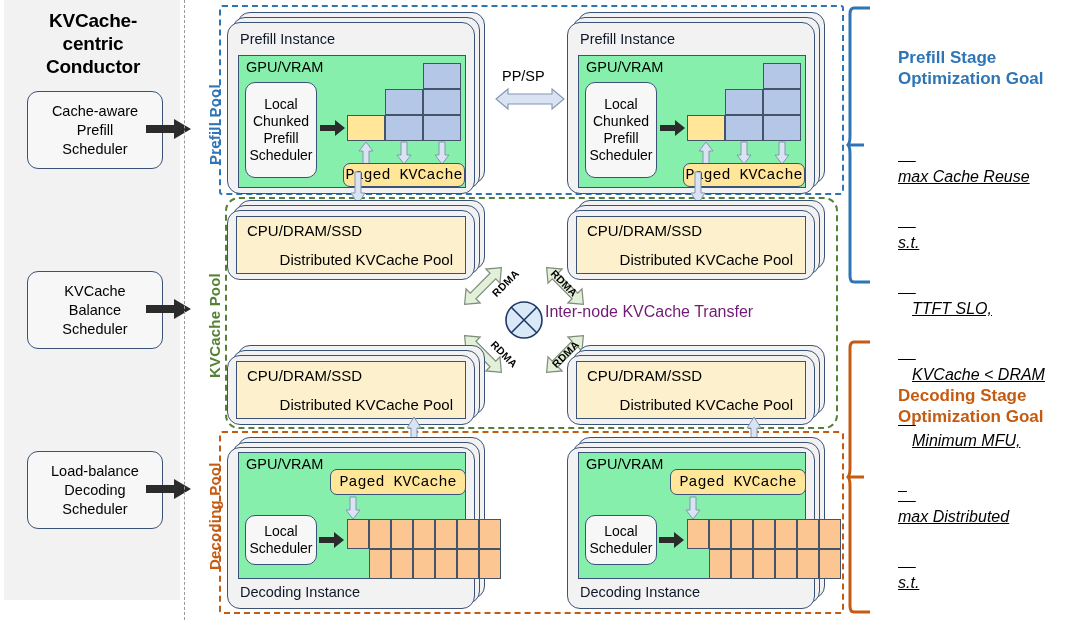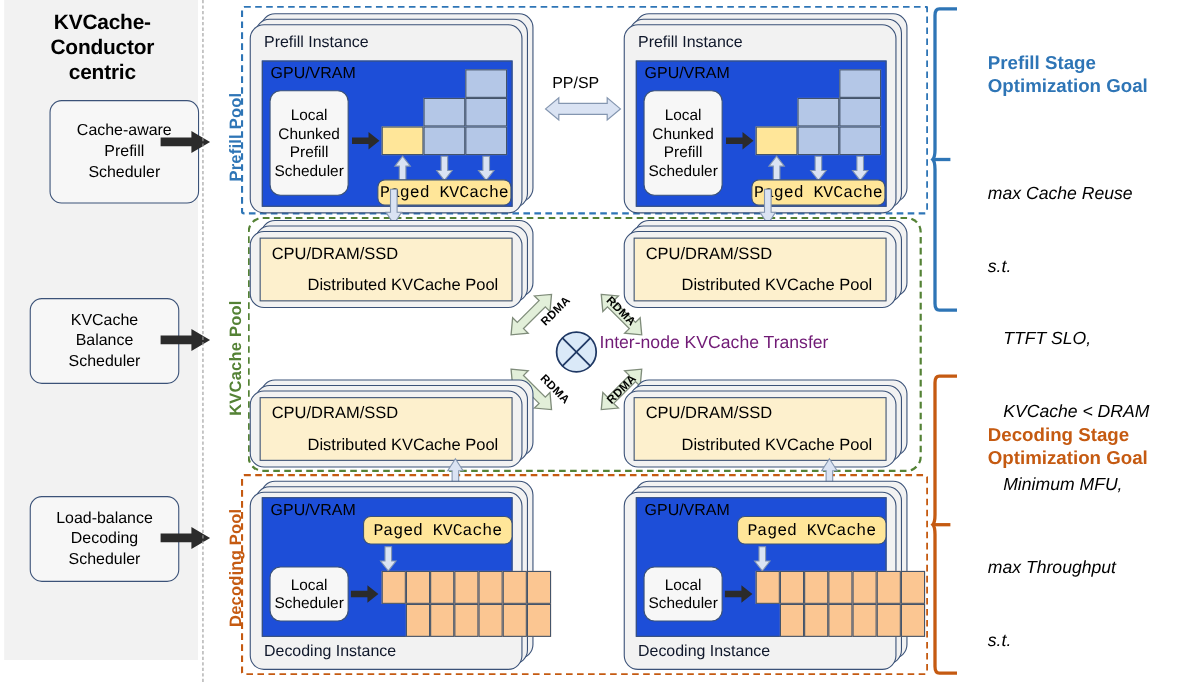--- a/index.html
+++ b/index.html
@@ -22,21 +22,21 @@
     position:absolute; left:0; top:8px; width:176px;
     text-align:center; font-size:19px; font-weight:bold; color:#000;
     line-height:23px; letter-spacing:-0.2px;
   }
   .sched-box {
     position:absolute; left:22px; width:136px;
     background:#f7f7f7; border:1.3px solid #3b5278; border-radius:11px;
     display:flex; align-items:center; justify-content:center;
     text-align:center; font-size:14.5px; color:#000; line-height:19px;
   }
-  #sched-0 { top:90px;  height:94px;margin-left:18px; }
+  #sched-0 { top:90px;  height:78px; }
   #sched-1 { top:270px; height:78px; }
   #sched-2 { top:450px; height:78px; }
 
   .blk-arrow { position:absolute; width:46px; height:24px; }
   #arrow-0 { left:146px; top:117px; }
   #arrow-1 { left:146px; top:297px; }
   #arrow-2 { left:146px; top:477px; }
 
   .vdivider {
     position:absolute; left:184px; top:0; width:0; height:620px;
@@ -75,21 +75,21 @@
     border:1.2px solid #3b5278; border-radius:13px;
   }
   .sheet.back2 { left:10px; top:0px;  right:0;   bottom:10px; }
   .sheet.back1 { left:5px;  top:5px;  right:5px; bottom:5px; }
   .sheet.front { left:0px;  top:10px; right:10px; bottom:0px; }
 
   .inst-label {
     position:absolute; font-size:14.5px; color:#0f172a; white-space:nowrap;
   }
   .inner-box {
-    position:absolute; background:#1d4ed8;
+    position:absolute; background:#86efac;
     border:1.2px solid #3b5278;
   }
   .inner-label {
     position:absolute; font-size:14.5px; color:#000; white-space:nowrap;
   }
 
   .round-box {
     position:absolute; background:#f7f7f7;
     border:1.2px solid #3b5278; border-radius:10px;
     display:flex; align-items:center; justify-content:center;
@@ -121,21 +121,21 @@
   .cell.orange { background:#fbc692; }
 
   
   .bracket { position:absolute; }
   .goal-title {
     position:absolute; font-size:17px; font-weight:bold; line-height:21px;
     white-space:nowrap;
   }
   .goal-body {
     position:absolute; font-size:16px; font-style:italic; color:#000;
-    line-height:22px; white-space:pre; 
+    line-height:22px; white-space:pre;text-decoration:underline; 
   }
   #goal-prefill-title  { left:898px; top:47px;  color:#2e75b6; }
   #goal-prefill-body   { left:898px; top:122px; }
   #goal-decoding-title { left:898px; top:385px; color:#c55a11; }
   #goal-decoding-body  { left:898px; top:462px; }
 
   .xfer-label {
     position:absolute; left:545px; top:303px;
     font-size:16px; color:#701a75; white-space:nowrap;
   }
@@ -151,22 +151,22 @@
   svg { overflow:visible; }
 </style>
 </head>
 <body>
 
 <div id="stage">
 
   <div class="conductor">
     <div class="conductor-title">
       <div>KVCache-</div>
+      <div>centric</div>
       <div>Conductor</div>
-      <div>centric</div>
     </div>
 
     <div class="sched-box" id="sched-0">
       <span class="ml">Cache-aware<br>Prefill<br>Scheduler</span>
     </div>
     <div class="sched-box" id="sched-1">
       <span class="ml">KVCache<br>Balance<br>Scheduler</span>
     </div>
     <div class="sched-box" id="sched-2">
       <span class="ml">Load-balance<br>Decoding<br>Scheduler</span>
@@ -455,19 +455,19 @@
     <div style="padding-left:14px;">TTFT SLO,</div>
     <div style="padding-left:14px;">KVCache &lt; DRAM</div>
     <div style="padding-left:14px;">Minimum MFU,</div>
   </div>
 
   <div class="goal-title" id="goal-decoding-title">
     <div>Decoding Stage</div>
     <div>Optimization Goal</div>
   </div>
   <div class="goal-body" id="goal-decoding-body">
-    <div>max Throughput</div>
+    <div>max Distributed</div>
     <div>s.t.</div>
     
     
   </div>
 
 </div>
 
 </body></html>

